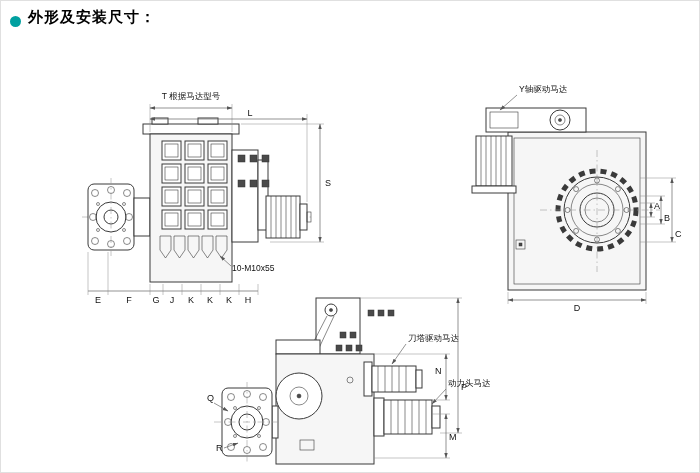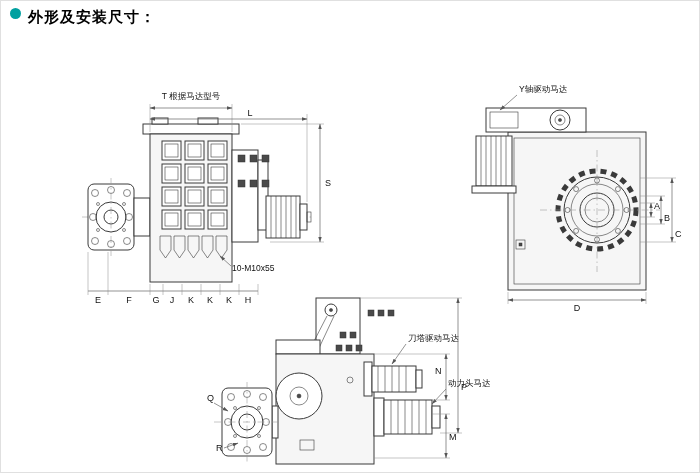--- a/index.html
+++ b/index.html
@@ -1,19 +1,19 @@
 <!DOCTYPE html>
 <html><head>
 <meta charset="utf-8">
 <style>
   html,body{margin:0;padding:0;background:#ffffff;}
   body{width:700px;height:473px;position:relative;overflow:hidden;
        font-family:"Liberation Sans","DejaVu Sans",sans-serif;color:#111;}
   .frame{position:absolute;inset:0;border:1px solid #e0e0e0;box-sizing:border-box;}
-  .titlebar{position:absolute;left:10px;top:8px;display:flex;align-items:flex-start;gap:7px;}
+  .titlebar{position:absolute;left:10px;top:8px;display:flex;align-items:flex-end;gap:7px;}
   .bullet{width:11px;height:11px;border-radius:50%;background:#00A0A0;display:inline-block;}
   .title{font-size:15px;font-weight:bold;letter-spacing:1px;color:#000;}
   svg{position:absolute;left:0;top:0;}
   .ln{stroke:#3a3a3a;stroke-width:1;fill:none;}
   .lt{stroke:#3a3a3a;stroke-width:.6;fill:none;}
   .fillb{fill:#f6f6f6;stroke:#3a3a3a;stroke-width:1;}
   .fillw{fill:#ffffff;stroke:#3a3a3a;stroke-width:1;}
   .dark{fill:#4a4a4a;stroke:#333;stroke-width:.5;}
   .dim{stroke:#666;stroke-width:.7;fill:none;}
   .ext{stroke:#888;stroke-width:.5;fill:none;}

